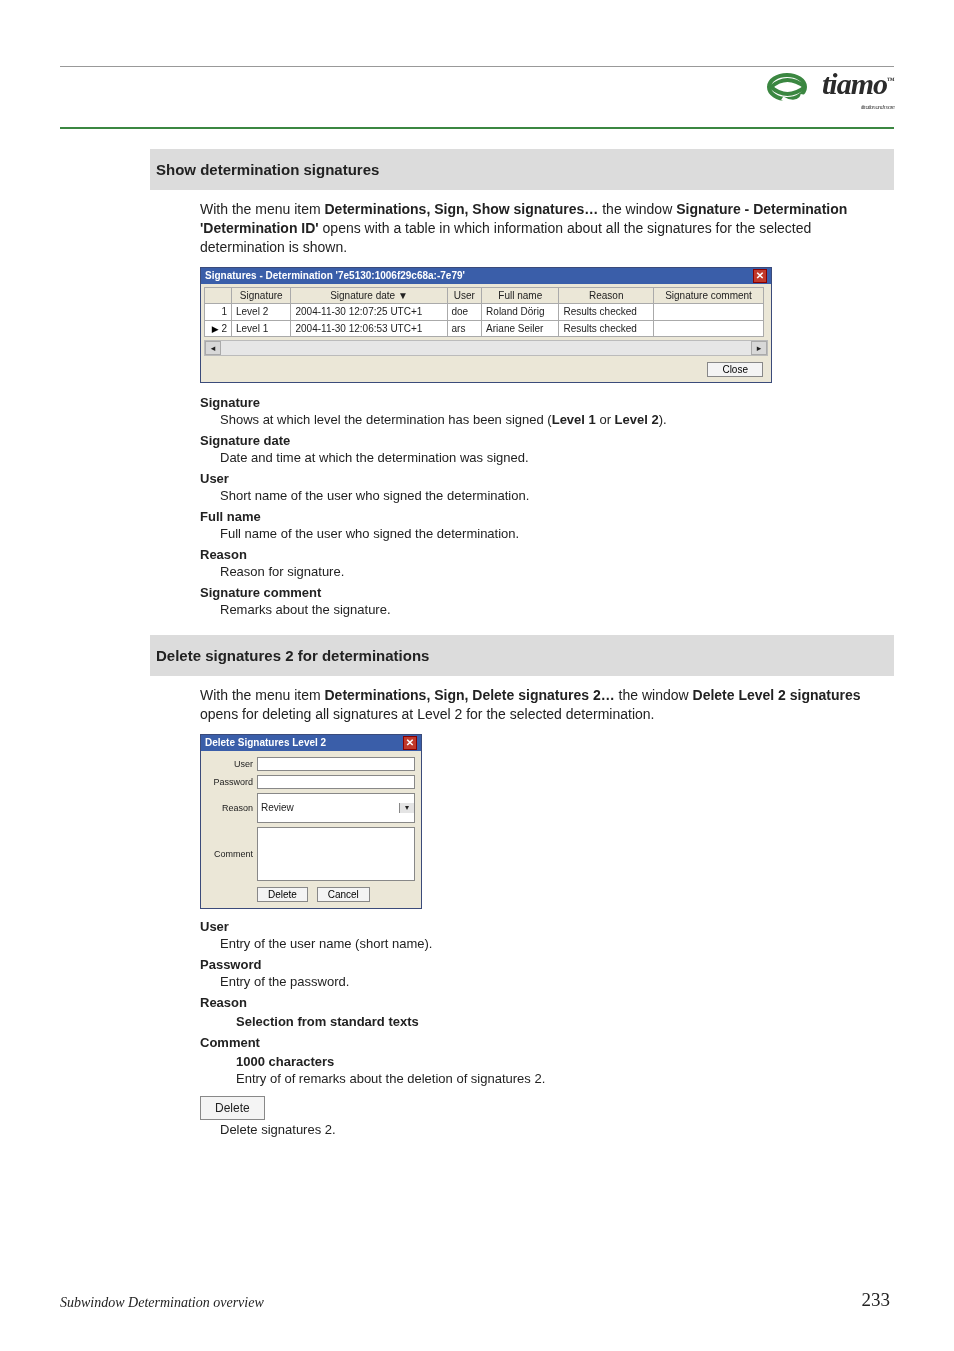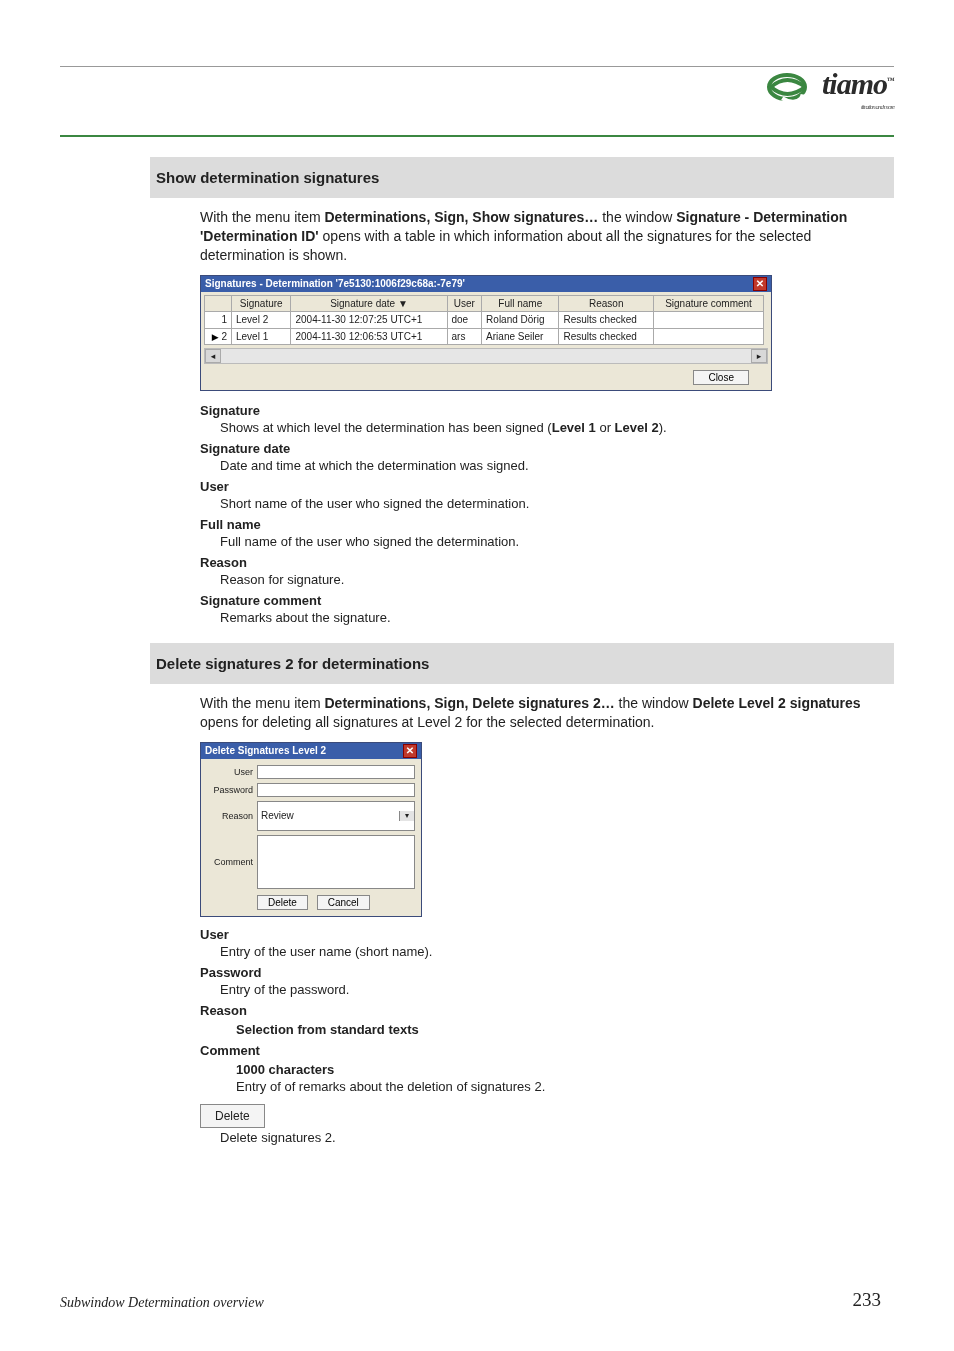--- a/index.html
+++ b/index.html
@@ -19,21 +19,21 @@
     position: relative;
   }
   .top-rule {
     border-top: 1px solid #999;
     margin-top: 6px;
     margin-bottom: 0;
   }
   .logo-row {
     display: flex;
     justify-content: flex-end;
-    margin-bottom: 24px;
+    margin-bottom: 16px;
   }
   .logo {
     font-family: "Times New Roman", serif;
     font-style: italic;
     font-weight: bold;
     font-size: 30px;
     letter-spacing: -1px;
     color: #2b2b2b;
     position: relative;
   }
@@ -129,21 +129,21 @@
     height:14px;
     margin:3px;
     background:#e6e6e6;
     border:1px solid #bbb;
     display:flex;
     justify-content:space-between;
   }
   .hscroll .arrow {
     width:14px; text-align:center; background:#d8d8d8; border:1px solid #aaa; font-size:9px; line-height:12px;
   }
-  .btn-row { text-align:right; padding:3px 22px 5px;}
+  .btn-row { text-align:right; padding:3px 8px 5px;}
   .win-btn {
     border:1px solid #888;
     background:#f4f4f4;
     font-size:10px;
     padding:1px 14px;
     font-family:Tahoma,Arial,sans-serif;
   }
 
   
   .def {
@@ -201,21 +201,21 @@
     padding:4px 14px;
     font-size:12px;
     font-family:Tahoma,Arial,sans-serif;
     margin-top:6px;
   }
 
   .footer {
     position:absolute;
     bottom:40px;
     left:60px;
-    right:73px;
+    right:64px;
     display:flex;
     justify-content:space-between;
     align-items:flex-end;
     font-family:"Times New Roman",serif;
   }
   .footer-left { font-style:italic; font-size:14px;}
   .footer-right { font-weight:normal; font-size:19px;}
 </style>
 </head>
 <body>

